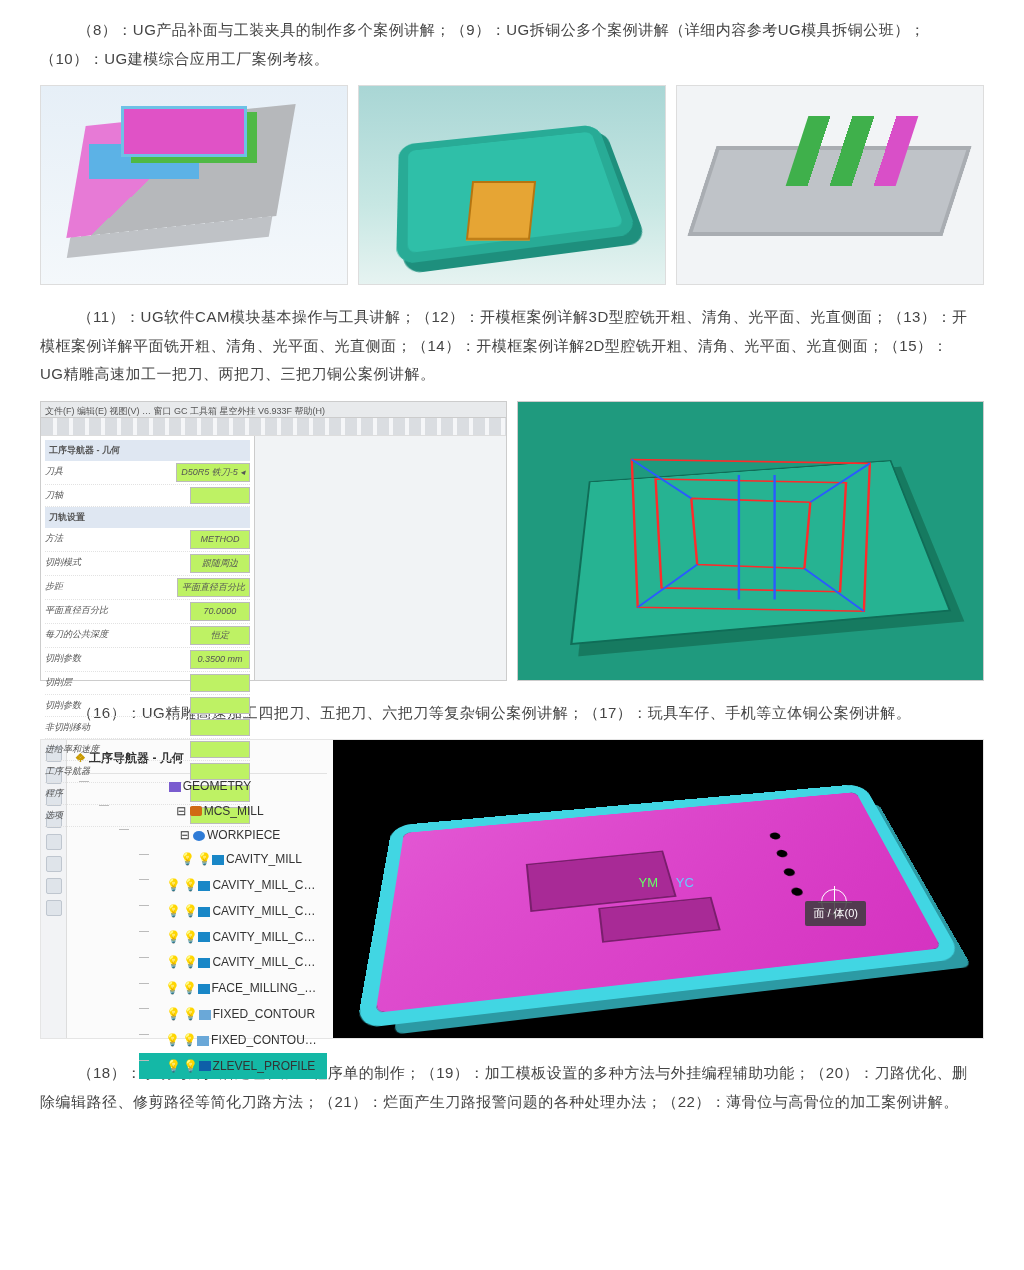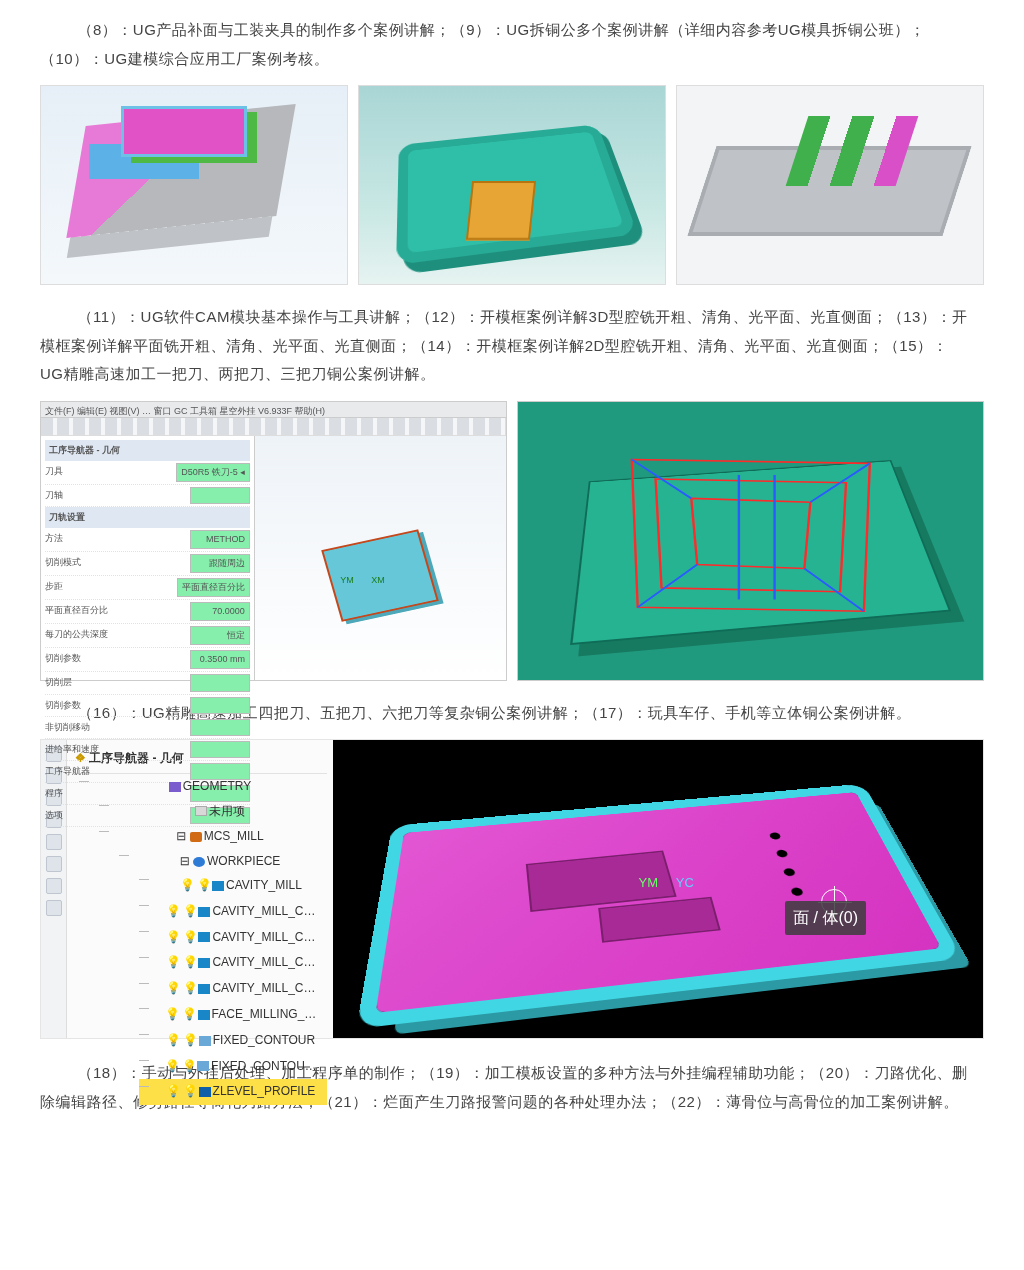--- a/index.html
+++ b/index.html
@@ -81,22 +81,22 @@
 
   
   .row2 { display:flex; gap:10px; margin:8px 0 18px 0; }
   .cam-shot { flex:1; height:280px; border:1px solid #ccc; background:#f1f3f5; position:relative; font-size:9px; color:#555; }
   .cam-shot .menubar { height:16px; background:#e8eaec; border-bottom:1px solid #ccc; padding:1px 4px; }
   .cam-shot .toolbar { height:18px; background:#f5f6f8; border-bottom:1px solid #ddd;
     background-image: repeating-linear-gradient(90deg,#dadde1 0 12px, transparent 12px 16px); }
   .cam-shot .body { display:flex; height:244px; }
   .cam-shot .navpane { width:46%; background:#fff; border-right:1px solid #ccc; padding:4px; }
   .cam-shot .navpane .hdr { background:#dfe7f2; padding:2px 4px; font-weight:bold; }
-  .cam-shot .navpane .fld { display:flex; justify-content:space-between; padding:2px 0; border-bottom:1px dotted #e2e2e2; }
-  .cam-shot .navpane .fld span:last-child { background:#86efac; border:1px solid #bbb; padding:0 4px; min-width:60px; text-align:right;margin-left:48px; }
+  .cam-shot .navpane .fld { display:flex; justify-content:space-between; padding:2px 0; border-bottom:1px dotted #e2e2e2;font-style:italic; }
+  .cam-shot .navpane .fld span:last-child { background:#bef264; border:1px solid #bbb; padding:0 4px; min-width:60px; text-align:center;margin-left:48px; }
   .cam-shot .view3d { flex:1; background:linear-gradient(#eef3f8,#fff); position:relative; }
   .cam-shot .view3d::before {
     content:""; position:absolute; left:30%; top:40%; width:40%; height:35%;
     background:#66c7d9; transform: rotateX(30deg) rotateZ(-14deg);
     box-shadow: 4px 4px 0 0 #4da9ba, 0 0 0 2px #c4481c inset;
   }
   .axis { position:absolute; left:34%; top:56%; font-size:9px; color:#063; }
   .axis .x { color:#1a7e1a; } .axis .y { color:#1a7e1a; }
 
   .toolpath { flex:1; height:280px; border:1px solid #ccc;
@@ -128,21 +128,21 @@
   .tree .mill { color:#333; }
   .tree .mill .ic { display:inline-block; width:12px; height:10px; margin-right:2px; vertical-align:middle; }
   .ic-geo   { background:#7a5ccf; }
   .ic-unused{ background:#d8d8d8; border:1px solid #aaa; }
   .ic-mcs   { background:#d06a14; border-radius:2px; }
   .ic-wp    { background:#2e7bd6; border-radius:50%; }
   .ic-cav   { background:#1987c7; }
   .ic-face  { background:#1987c7; }
   .ic-fix   { background:#6aa8d8; }
   .ic-zlv   { background:#0e5fa8; }
-  .tree .sel { background:#fde047; }
+  .tree .sel { background:#14b8a6; }
 
   .pinkview { flex:1; background:#000; position:relative; overflow:hidden; }
   .pinkview::before {
     content:""; position:absolute; left:10%; top:10%; width:78%; height:78%;
     background:
       radial-gradient(circle at 78% 26%, #000 5px, transparent 6px),
       radial-gradient(circle at 78% 38%, #000 5px, transparent 6px),
       radial-gradient(circle at 78% 50%, #000 5px, transparent 6px),
       radial-gradient(circle at 78% 62%, #000 5px, transparent 6px),
       linear-gradient(135deg,#e256d3,#d533c1);
@@ -153,21 +153,21 @@
   .pinkview .pocket {
     position:absolute; left:30%; top:36%; width:22%; height:22%;
     background:#a82a96; border:2px solid #7a1e6d;
     transform: perspective(700px) rotateX(44deg) rotateZ(-8deg);
   }
   .pinkview .pocket2 { left:41%; top:52%; width:18%; height:16%; }
   .pinkview .axislbl { position:absolute; left:47%; top:44%; font-size:13px; color:#6f6; }
   .pinkview .axislbl .y { color:#6f6; } .pinkview .axislbl .z { color:#6cf; }
   .pinkview .tag {
     position:absolute; right:18%; top:54%; background:rgba(60,60,60,.85);
-    color:#fff; font-size:16px; padding:2px 8px; border-radius:2px;margin-left:10px;
+    color:#fff; font-size:11px; padding:2px 8px; border-radius:2px;margin-left:10px;
   }
   .pinkview .cursor {
     position:absolute; right:21%; top:50%; width:26px; height:26px;
     border:1px solid #fff; border-radius:50%;
   }
   .pinkview .cursor::before, .pinkview .cursor::after {
     content:""; position:absolute; background:#fff;
   }
   .pinkview .cursor::before { left:12px; top:-4px; width:1px; height:34px; }
   .pinkview .cursor::after  { top:12px; left:-4px; height:1px; width:34px; }
@@ -246,26 +246,20 @@
             <span></span>
           </div>
         <div class="fld">
             <span>程序</span>
             <span></span>
           </div>
         <div class="fld">
             <span>选项</span>
             <span></span>
           </div>
-      </div>
-      <div class="view3d">
-        <div class="axis">
-          <span class="y">YM</span>&nbsp;&nbsp;&nbsp;&nbsp;&nbsp;&nbsp;
-          <span class="x">XM</span>
-        </div>
       </div>
     </div>
   </div>
 
   <div class="toolpath">
     <svg viewBox="0 0 100 100" preserveAspectRatio="none">
       <g stroke="#ff2a2a" stroke-width="0.8" fill="none">
         <path d="M10 10 L90 12 L88 88 L12 86 Z"></path>
         <path d="M18 20 L82 22 L80 78 L20 76 Z"></path>
         <path d="M30 30 L70 32 L68 66 L32 64 Z"></path>
@@ -290,21 +284,20 @@
       <div></div>
       <div></div>
       <div></div>
       <div></div>
     </div>
     <div class="panel">
       <div class="title">工序导航器 - 几何</div>
       <ul>
         <li class="mill"><span class="ic ic-geo"></span><span>GEOMETRY</span>
           <ul>
-            <li class="mill"><span class="ic ic-unused"></span><span>未用项</span></li>
             <li class="mill">⊟ <span class="ic ic-mcs"></span><span>MCS_MILL</span>
               <ul>
                 <li class="mill">⊟ <span class="ic ic-wp"></span><span>WORKPIECE</span>
                   <ul>
                     <li class="mill"><span class="bulb">💡</span><span class="ic ic-cav"></span><span>CAVITY_MILL</span></li>
                     <li class="mill"><span class="bulb">💡</span><span class="ic ic-cav"></span><span>CAVITY_MILL_C…</span></li>
                     <li class="mill"><span class="bulb">💡</span><span class="ic ic-cav"></span><span>CAVITY_MILL_C…</span></li>
                     <li class="mill"><span class="bulb">💡</span><span class="ic ic-cav"></span><span>CAVITY_MILL_C…</span></li>
                     <li class="mill"><span class="bulb">💡</span><span class="ic ic-cav"></span><span>CAVITY_MILL_C…</span></li>
                     <li class="mill"><span class="bulb">💡</span><span class="ic ic-face"></span><span>FACE_MILLING_…</span></li>

